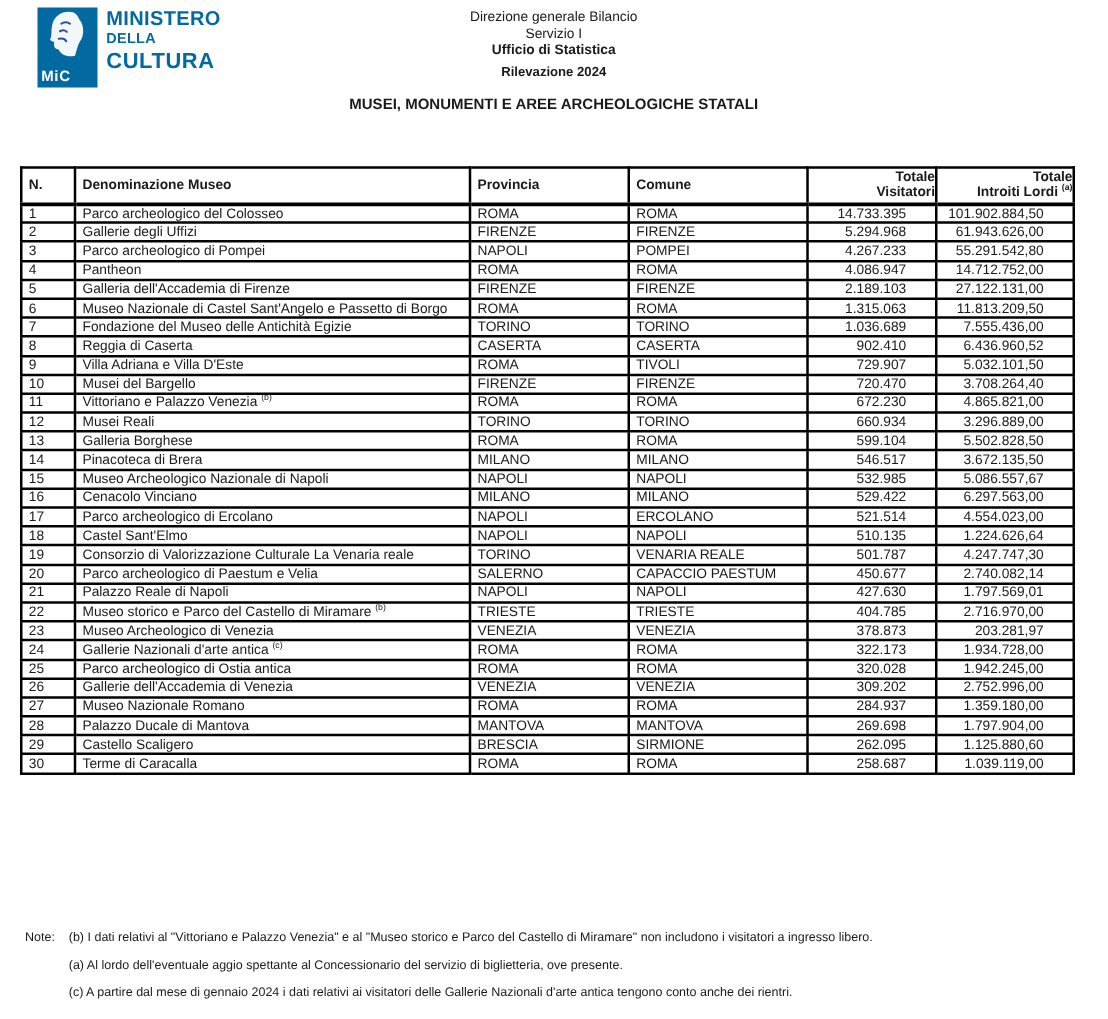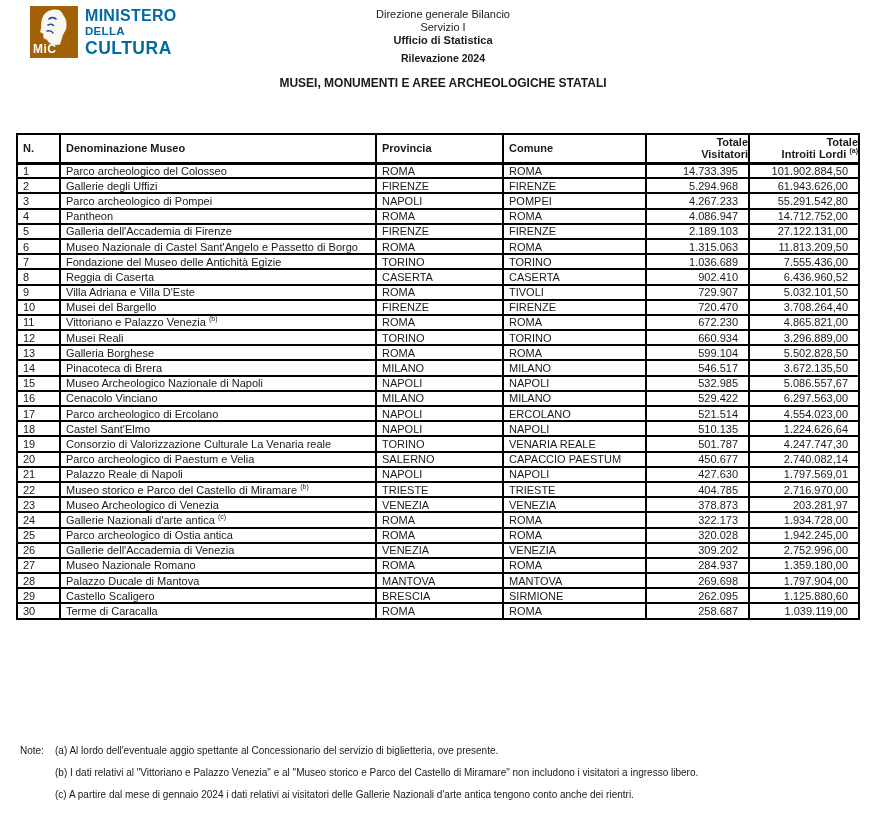--- a/index.html
+++ b/index.html
@@ -9,22 +9,22 @@
     font-family: "Liberation Sans", sans-serif;
     color: #1a1a1a;
     position: relative;
     overflow: hidden;
   }
   .page { position: absolute; inset: 0; background: #fff; }
 
   
   .logo { position: absolute; top: 6px; left: 30px; display: flex; align-items: flex-start; }
   .logo-box {
-    width: 48px; height: 52px;
-    background: #a16207;
+    width: 48px; height: 64px;
+    background: #0369a1;
     position: relative;
     flex: 0 0 auto;
   }
   .logo-box svg { position: absolute; top: 1px; left: 1px; }
   .logo-mic {
     position: absolute; left: 3px; bottom: 2px;
     color: #ffffff; font-size: 12px; font-weight: bold;
     letter-spacing: 0.5px;
   }
   .logo-text { margin-left: 7px; color: #0369a1; line-height: 1; padding-top: 2px; }
@@ -53,21 +53,21 @@
   }
   .doc-table thead th {
     height: 29px;
     text-align: left;
     font-weight: bold;
     border-bottom: 3px solid #000;
     padding-left: 5px;
   }
   .doc-table thead th.num-h { text-align: right; padding-right: 0; line-height: 12px; }
   .doc-table tbody td { height: 15.2px; padding-left: 5px; }
-  .doc-table td.num { text-align: right; padding-right: 10px; padding-left: 0; }
+  .doc-table td.num { text-align: right; padding-right: 23px; padding-left: 0; }
   .sup { font-size: 7px; vertical-align: super; line-height: 0; }
 
   
   .notes { position: absolute; top: 744px; left: 20px; width: 850px; display: flex; font-size: 10px; }
   .note-label { width: 35px; flex: 0 0 auto; line-height: 14px; }
   .note-items .note-item { line-height: 14px; margin-bottom: 8px; }
 </style>
 </head>
 <body>
 
@@ -364,19 +364,19 @@
             <td class="num">258.687</td>
             <td class="num">1.039.119,00</td>
           </tr>
         </tbody>
     </table>
   </div>
 
   <div class="notes">
     <div class="note-label">Note:</div>
     <div class="note-items">
+        <div class="note-item">(b) I dati relativi al "Vittoriano e Palazzo Venezia" e al "Museo storico e Parco del Castello di Miramare" non includono i visitatori a ingresso libero.</div>
         <div class="note-item">(a) Al lordo dell'eventuale aggio spettante al Concessionario del servizio di biglietteria, ove presente.</div>
-        <div class="note-item">(b) I dati relativi al "Vittoriano e Palazzo Venezia" e al "Museo storico e Parco del Castello di Miramare" non includono i visitatori a ingresso libero.</div>
         <div class="note-item">(c) A partire dal mese di gennaio 2024 i dati relativi ai visitatori delle Gallerie Nazionali d'arte antica tengono conto anche dei rientri.</div>
       </div>
   </div>
 
 </div>
 
 </body></html>

